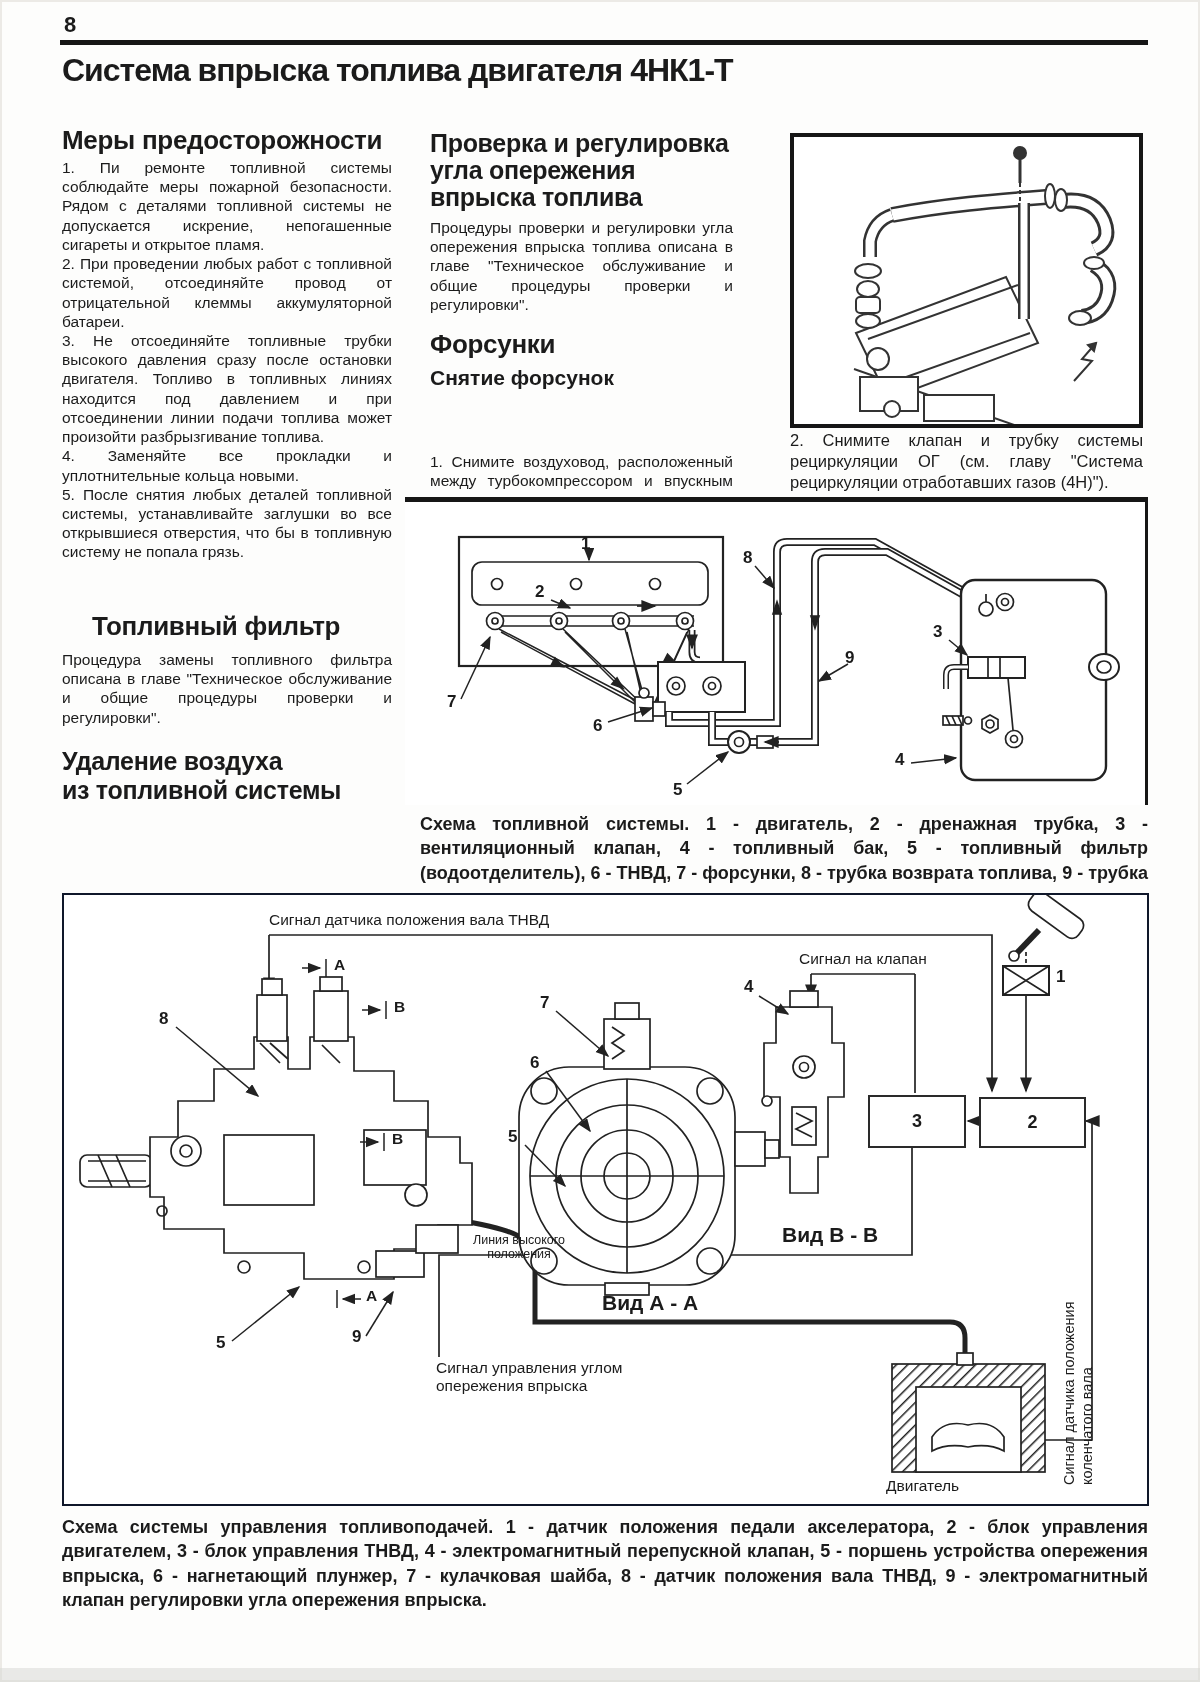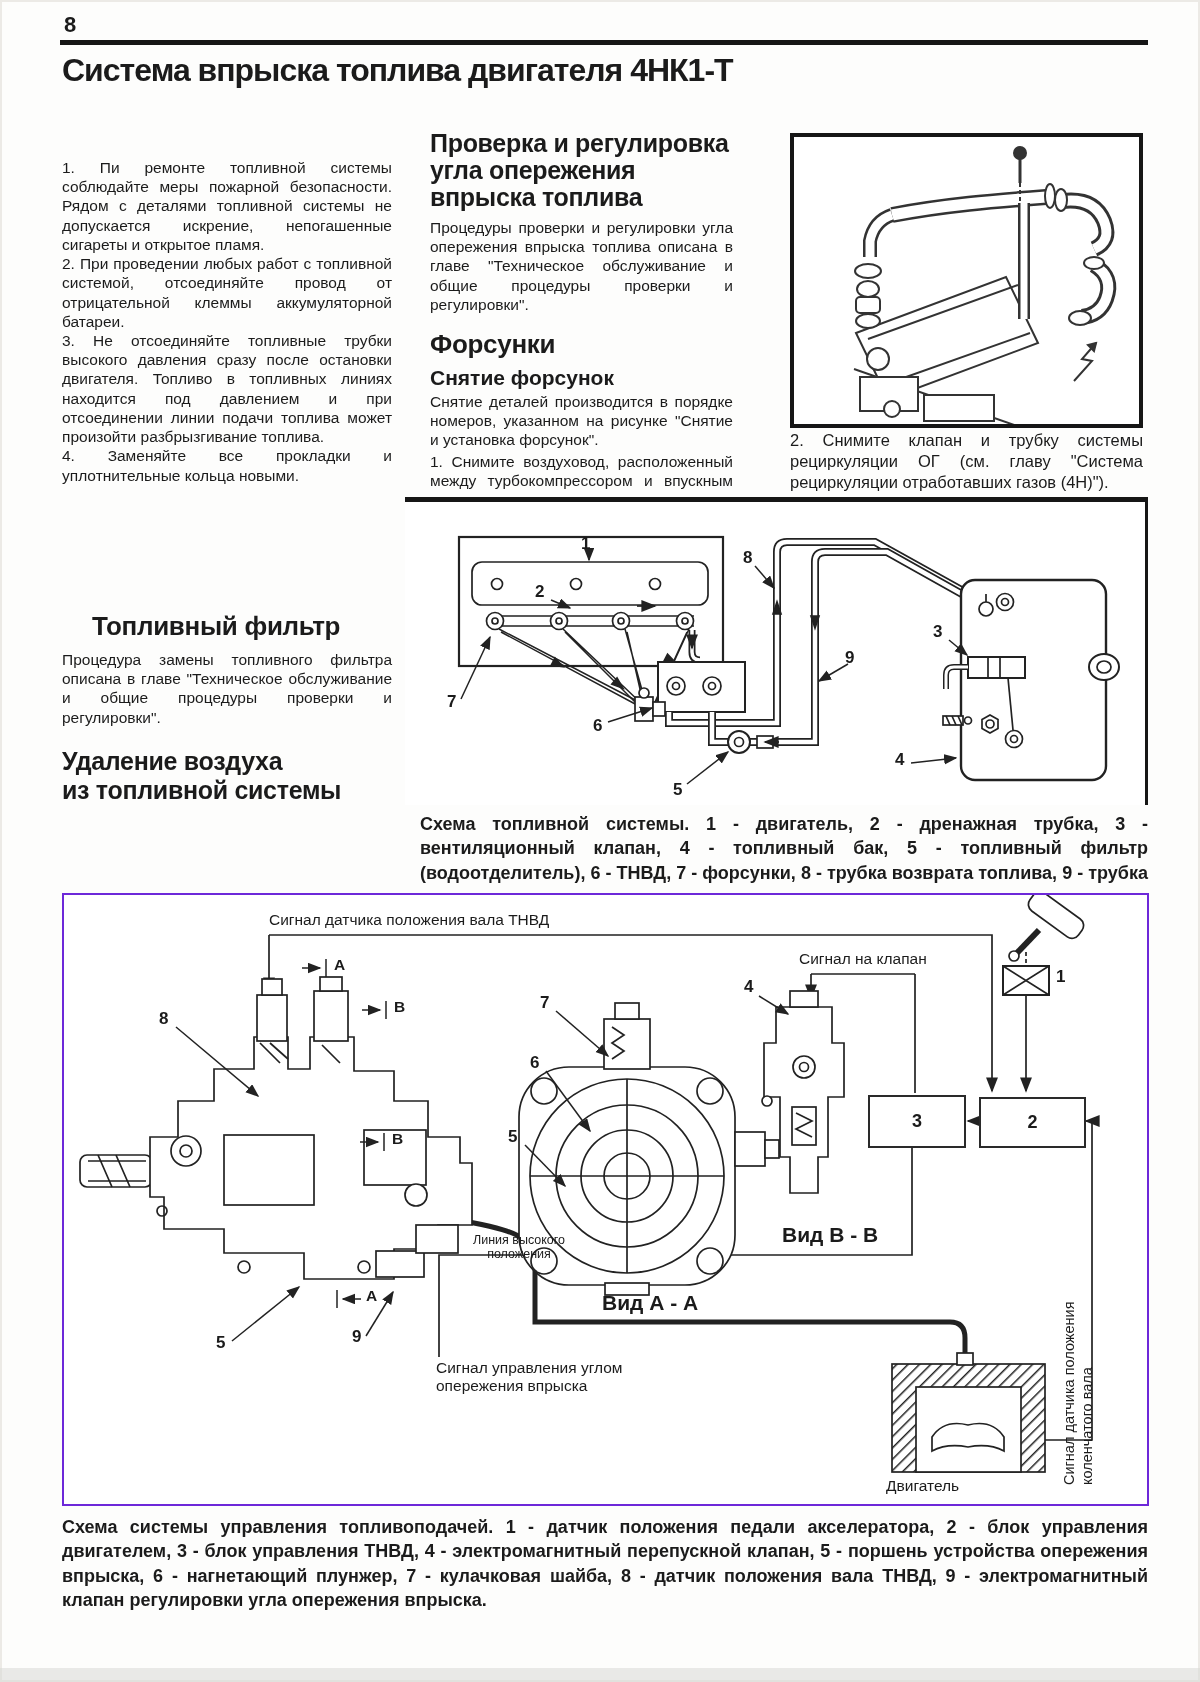--- a/index.html
+++ b/index.html
@@ -15,60 +15,61 @@
   .h1{font-size:26px;font-weight:bold;letter-spacing:-0.3px;line-height:1.08;}
   .h1s{font-size:25px;font-weight:bold;letter-spacing:-0.3px;line-height:1.08;}
   .h2{font-size:21px;font-weight:bold;}
   .body{font-size:15.5px;line-height:1.24;text-align:justify;}
   .body p{margin:0;}
   .cap{font-size:16.5px;line-height:1.28;text-align:justify;}
   .figcap{font-size:18px;font-weight:bold;line-height:1.35;text-align:justify;}
   .frame{border:4px solid #161616;background:#fff;}
   .diag{background:#fff;}
   .fd{border-top:5px solid #161616;border-right:3px solid #161616;}
-  .cd{border:2px solid #6d28d9;}
+  .cd{border:2px solid #0f172a;}
   .callout{font-size:17px;font-weight:bold;}
   .dlabel{font-size:15.5px;}
   .dlabel-sm{font-size:12.5px;line-height:1.15;text-align:center;}
   .viewlbl{font-size:21px;font-weight:700;}
   .vert{writing-mode:vertical-rl;transform:rotate(180deg);font-size:14.5px;line-height:1.25;}
   .boxnode{border:2px solid #2a2a2a;background:#fff;display:flex;align-items:center;justify-content:center;
     font-size:18px;font-weight:bold;}
   svg{display:block;}
 </style>
 </head>
 <body>
 
 <div class="page">
 
   <div class="abs pagenum" style="left:64px;top:12px;">8</div>
   <div class="abs toprule" style="left:60px;top:40px;width:1088px;"></div>
   <div class="abs title" style="left:62px;top:52px;">Система впрыска топлива двигателя 4НК1-Т</div>
 
+  <div class="abs h1" style="left:62px;top:126px;width:332px;">Меры предосторожности</div>
   <div class="abs body" style="left:62px;top:158px;width:330px;">
     <p>1. Пи ремонте топливной системы соблюдайте меры пожарной безопасности. Рядом с деталями топливной системы не допускается искрение, непогашенные сигареты и открытое пламя.</p>
     <p>2. При проведении любых работ с топливной системой, отсоединяйте провод от отрицательной клеммы аккумуляторной батареи.</p>
     <p>3. Не отсоединяйте топливные трубки высокого давления сразу после остановки двигателя. Топливо в топливных линиях находится под давлением и при отсоединении линии подачи топлива может произойти разбрызгивание топлива.</p>
     <p>4. Заменяйте все прокладки и уплотнительные кольца новыми.</p>
+    <p>5. После снятия любых деталей топливной системы, устанавливайте заглушки во все открывшиеся отверстия, что бы в топливную систему не попала грязь.</p>
   </div>
 
   <div class="abs h1" style="left:62px;top:612px;margin-left:30px;">Топливный фильтр</div>
   <div class="abs body" style="left:62px;top:650px;width:330px;">Процедура замены топливного фильтра описана в главе "Техническое обслуживание и общие процедуры проверки и регулировки".</div>
 
   <div class="abs h1s" style="left:62px;top:748px;">Удаление воздуха</div>
   <div class="abs h1s" style="left:62px;top:777px;">из топливной системы</div>
 
   <div class="abs h1s" style="left:430px;top:130px;">Проверка и регулировка</div>
   <div class="abs h1s" style="left:430px;top:157px;">угла опережения</div>
   <div class="abs h1s" style="left:430px;top:184px;">впрыска топлива</div>
   <div class="abs body" style="left:430px;top:218px;width:303px;">Процедуры проверки и регулировки угла опережения впрыска топлива описана в главе "Техническое обслуживание и общие процедуры проверки и регулировки".</div>
 
   <div class="abs h1" style="left:430px;top:330px;">Форсунки</div>
   <div class="abs h2" style="left:430px;top:366px;">Снятие форсунок</div>
-  <div class="abs body" style="left:430px;top:392px;width:303px;">Снятие деталей производится в порядке номеров, указанном на рисунке "Снятие и установка форсунок".</div>
   <div class="abs body" style="left:430px;top:452px;width:303px;">1. Снимите воздуховод, расположенный между турбокомпрессором и впускным коллектором.</div>
 
   <div class="abs frame" style="left:790px;top:133px;width:345px;height:287px;">
     <svg width="345" height="287" viewBox="0 0 345 287">
       <g stroke="#333" stroke-width="2" fill="none">
 
         <polygon points="62,196 212,140 244,206 94,262" fill="#fff"></polygon>
         <path d="M74,202 L224,148 M84,250 L236,196"></path>
         <circle cx="84" cy="222" r="11" fill="#fff"></circle>
         <path d="M60,232 L226,290"></path>

